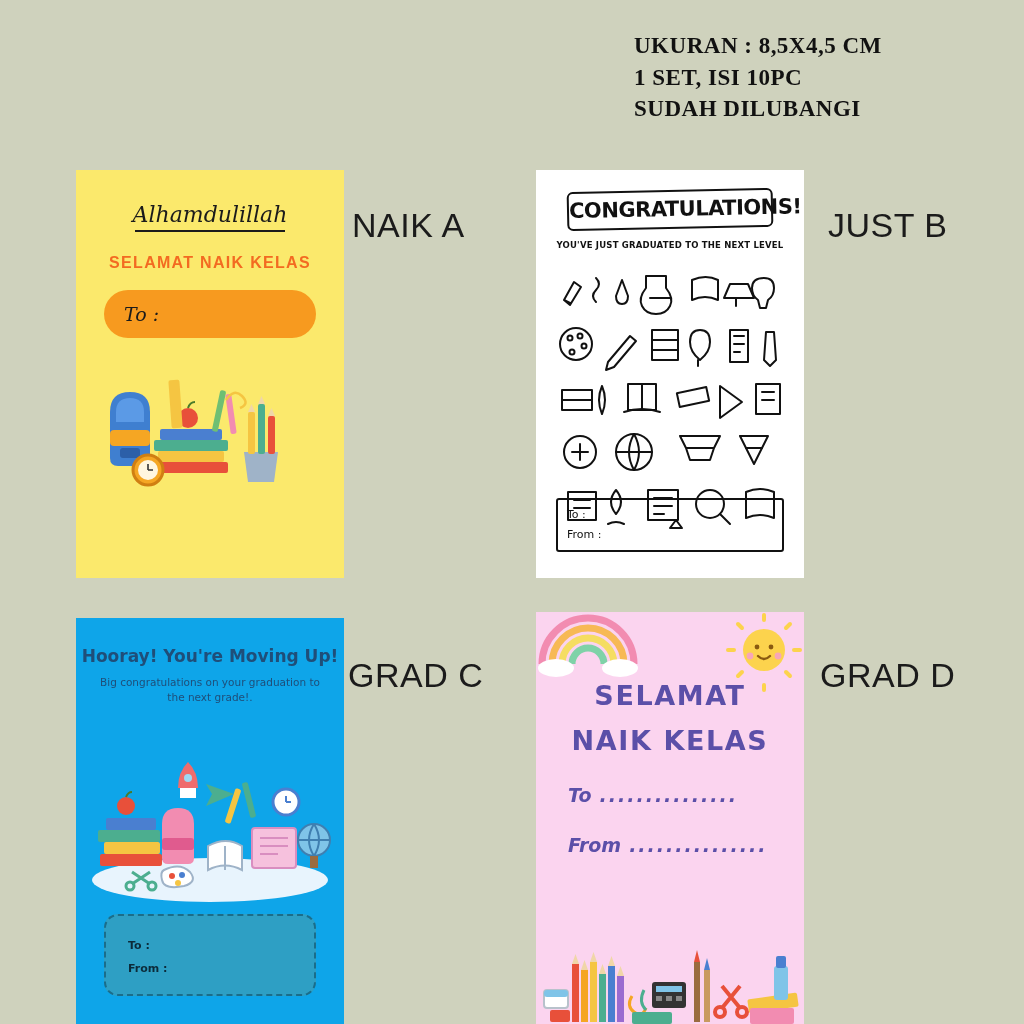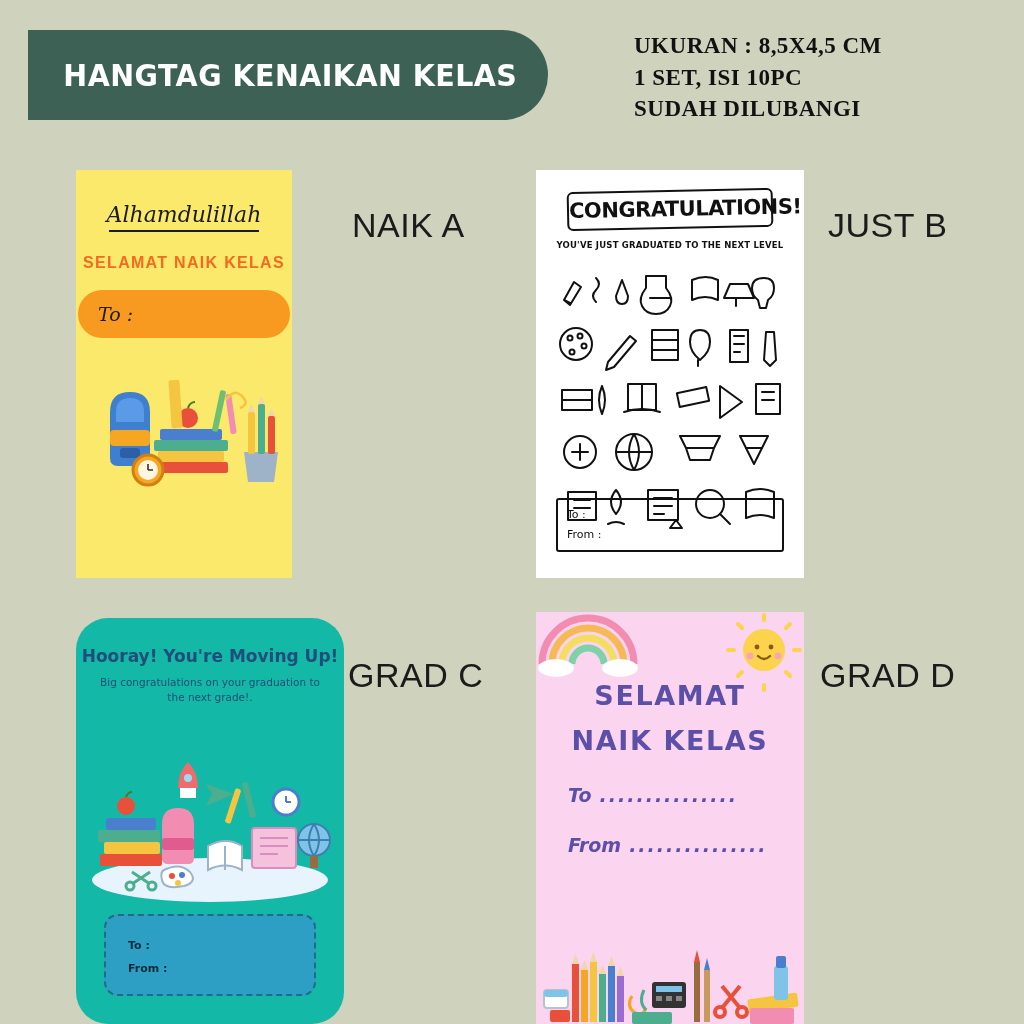--- a/index.html
+++ b/index.html
@@ -49,21 +49,21 @@
   }
   .lbl-a { left: 352px; top: 206px; }
   .lbl-b { left: 828px; top: 206px; }
   .lbl-c { left: 348px; top: 656px; }
   .lbl-d { left: 820px; top: 656px; }
 
   
   .card { position: absolute; overflow: hidden; }
 
   
-  .card-a { left: 76px; top: 170px; width: 216px; height: 408px; background: #fbe96c; }
+  .card-a { left: 76px; top: 170px; width: 268px; height: 408px; background: #fbe96c; }
   .a-alham {
     text-align: center; margin-top: 32px;
     font-family: "DejaVu Serif", serif;
     font-style: italic; font-size: 22px; color: #1b1b1b;
   }
   .a-alham .underline { display:block; width:150px; height:2px; background:#1b1b1b; margin:3px auto 0; }
   .a-selamat {
     text-align: center; margin-top: 22px;
     font-size: 16px; letter-spacing: 1.3px;
     color: #f36a21; font-weight: 600;
@@ -102,21 +102,21 @@
   .b-fields {
     position: absolute; left: 20px; top: 328px; width: 228px; height: 54px;
     border: 2px solid #111; border-radius: 3px;
     padding: 5px 0 0 9px;
   }
   .b-fields div {
     font-family: "DejaVu Sans", sans-serif; font-size: 11px; color: #111; line-height: 1.85;
   }
 
   
-  .card-c { left: 76px; top: 618px; width: 268px; height: 406px; background: #14b8a6; border-radius: 32px; }
+  .card-c { left: 76px; top: 618px; width: 268px; height: 406px; background: #0ea5e9; }
   .c-title {
     margin-top: 28px; text-align: center;
     font-family: "DejaVu Sans", sans-serif;
     font-weight: bold; font-size: 17px; color: #1f4e79;
   }
   .c-sub {
     margin-top: 9px; text-align: center;
     font-family: "DejaVu Sans", sans-serif;
     font-size: 10.5px; color: #1f4e79; line-height: 1.45;
     padding: 0 22px;
@@ -146,23 +146,20 @@
     font-style: italic;
   }
   .d-fields .dots { font-size: 19px; letter-spacing: 2px; color: #5b4fa8; }
   .d-art { position: absolute; left: 0; bottom: 0; width: 268px; height: 120px; }
 </style>
 </head>
 <body>
 
 <div class="page">
 
-  <div class="title-pill">
-    <div class="title-text">HANGTAG KENAIKAN KELAS</div>
-  </div>
 
   <div class="spec-block">
     <div>UKURAN : 8,5X4,5 CM</div>
     <div>1 SET, ISI 10PC</div>
     <div>SUDAH DILUBANGI</div>
   </div>
 
   <div class="grad-label lbl-a">NAIK A</div>
   <div class="grad-label lbl-b">JUST B</div>
   <div class="grad-label lbl-c">GRAD C</div>

